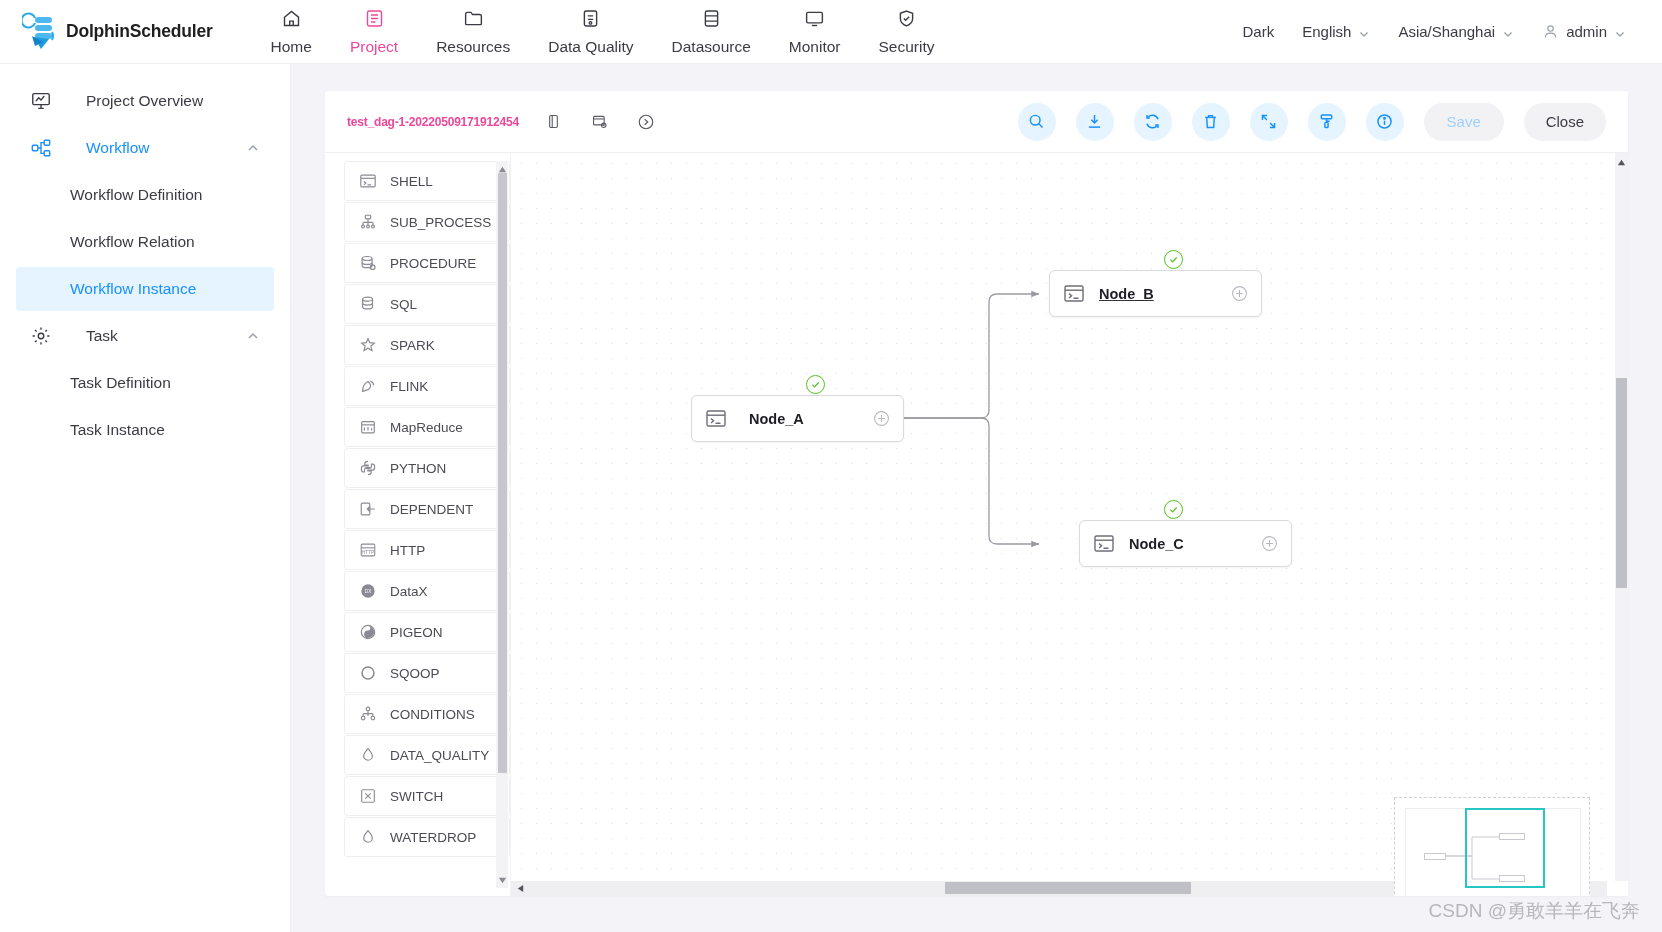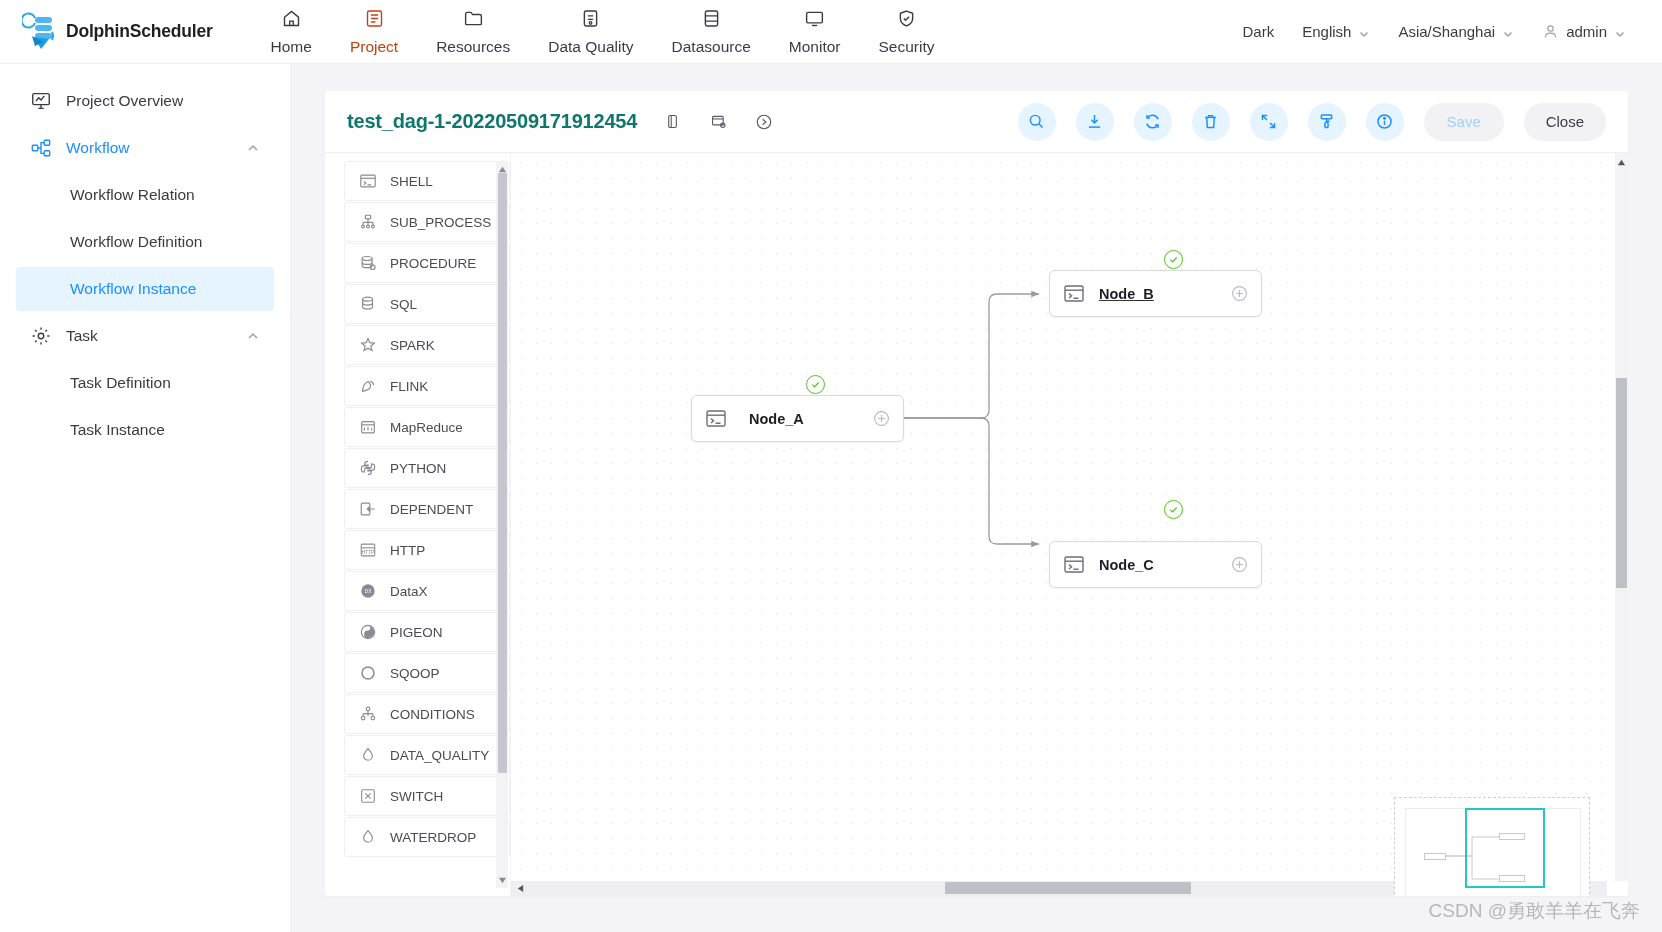--- a/index.html
+++ b/index.html
@@ -21,37 +21,37 @@
   .brand{ display:flex; align-items:center; gap:0; margin-left:22px; }
   .brand-logo{ width:44px; height:40px; position:relative; }
   .brand-name{ font-size:17.5px; font-weight:700; color:#1f1f1f; letter-spacing:-.2px; }
   .nav-items{ display:flex; align-items:center; margin-left:40px; gap:2px; }
   .nav-item{
     display:flex; align-items:center; gap:9px;
     padding:8px 18px; font-size:15.5px; color:#3b3b44; cursor:pointer;
     white-space:nowrap;
     flex-direction:column;
   }
-  .nav-item.active{ color:#c2410c;justify-content:center; }
+  .nav-item.active{ color:#ec4899;justify-content:center; }
   .nav-item .ico{ display:inline-flex; width:21px; height:21px; }
   .nav-right{ margin-left:auto; display:flex; align-items:center; gap:0px; padding-right:22px; }
   .nav-r-item{
     display:flex; align-items:center; gap:7px; font-size:15px; color:#3b3b44;
     padding:6px 14px; cursor:pointer; white-space:nowrap;
   }
   .caret{ display:inline-block; width:12px; height:12px; color:#9aa0ad; }
 
   
   #sidebar{
     position:absolute; left:0; top:64px; width:291px; height:868px;
     background:#fff; border-right:1px solid #efeff5; padding-top:12px; z-index:10;
   }
   .sb-item{
     display:flex; align-items:center; height:44px; margin:3px 16px;
-    border-radius:4px; padding:0 14px; font-size:15.5px; color:#3b3b44; cursor:pointer;
+    border-radius:4px; padding:0 14px; font-size:15.5px; color:#3b3b44; cursor:pointer;gap:20px;
   }
   .sb-item .sb-ico{ width:22px; height:22px; margin-right:14px; display:inline-flex; flex:0 0 auto;}
   .sb-item.group-open{ color:#1890ff; }
   .sb-item .chev{ margin-left:auto; width:14px; height:14px; color:#9aa0ad; }
   .sb-sub{
     display:flex; align-items:center; height:44px; margin:3px 16px;
     border-radius:4px; padding-left:54px; font-size:15.5px; color:#3b3b44; cursor:pointer;
   }
   .sb-sub.active{ background:#e6f4ff; color:#1890ff;text-align:center; }
 
@@ -63,21 +63,21 @@
   #panel{
     width:1303px; height:805px; background:#fff; border-radius:3px;
     position:relative; box-shadow:0 1px 2px rgba(0,0,0,.03);
   }
 
   
   #toolbar{
     height:62px; border-bottom:1px solid #f0f0f2;
     display:flex; align-items:center; padding:0 22px 0 22px;
   }
-  .dag-title{ font-size:20px; font-weight:700; color:#0f766e; letter-spacing:-.2px;}
+  .dag-title{ font-size:12px; font-weight:700; color:#ec4899; letter-spacing:-.2px;}
   .t-icon-btn{
     width:22px; height:22px; margin-left:24px; color:#5b5b66; cursor:pointer;
     display:inline-flex; align-items:center; justify-content:center;
   }
   .tb-right{ margin-left:auto; display:flex; align-items:center; gap:20px; }
   .circ-btn{
     width:38px; height:38px; border-radius:50%; background:#e6f4ff; color:#1890ff;
     display:flex; align-items:center; justify-content:center; cursor:pointer;
   }
   .pill{
@@ -327,25 +327,25 @@
     </span>
     <span>Workflow</span>
     <span class="chev">
       <svg viewBox="0 0 14 14" width="14" height="14" fill="none" stroke="currentColor" stroke-width="1.5">
         <path d="M3 9l4-4 4 4"></path>
         </svg>
     </span>
   </div>
 
   <div class="sb-sub">
+    <span>Workflow Definition</span>
+  </div>
+
+  <div class="sb-sub">
     <span>Workflow Relation</span>
-  </div>
-
-  <div class="sb-sub">
-    <span>Workflow Definition</span>
   </div>
 
   <div class="sb-sub active">
     <span>Workflow Instance</span>
   </div>
 
   <div class="sb-item">
     <span class="sb-ico">
       <svg viewBox="0 0 24 24" width="22" height="22" fill="none" stroke="#3b3b44" stroke-width="1.5">
         <circle cx="12" cy="12" r="3"></circle>
@@ -708,21 +708,21 @@
                   <path d="M9 5.4v7.2M5.4 9h7.2"></path>
                 </svg>
             </span>
           </div>
 
           <div class="status-dot" style="left:653px; top:347px;">
             <svg viewBox="0 0 14 14" width="11" height="11" fill="none" stroke="currentColor" stroke-width="1.6">
               <path d="M3 7.2 5.8 10 11 4.4"></path>
               </svg>
           </div>
-          <div class="node" style="left:538px; top:367px;margin-top:21px;">
+          <div class="node" style="left:568px; top:367px;">
             <span class="n-ico">
               <svg viewBox="0 0 22 22" width="22" height="22" fill="none" stroke="currentColor" stroke-width="1.4">
                 <rect x="2" y="3" width="18" height="15" rx="1.6"></rect>
                   <path d="M2 7.2h18"></path>
                 <path d="M6 10.6 8.6 12.8 6 15M10.5 15.2h5"></path>
               </svg>
             </span>
             <span class="n-label">Node_C</span>
             <span class="n-plus">
               <svg viewBox="0 0 18 18" width="17" height="17" fill="none" stroke="currentColor" stroke-width="1.2">

